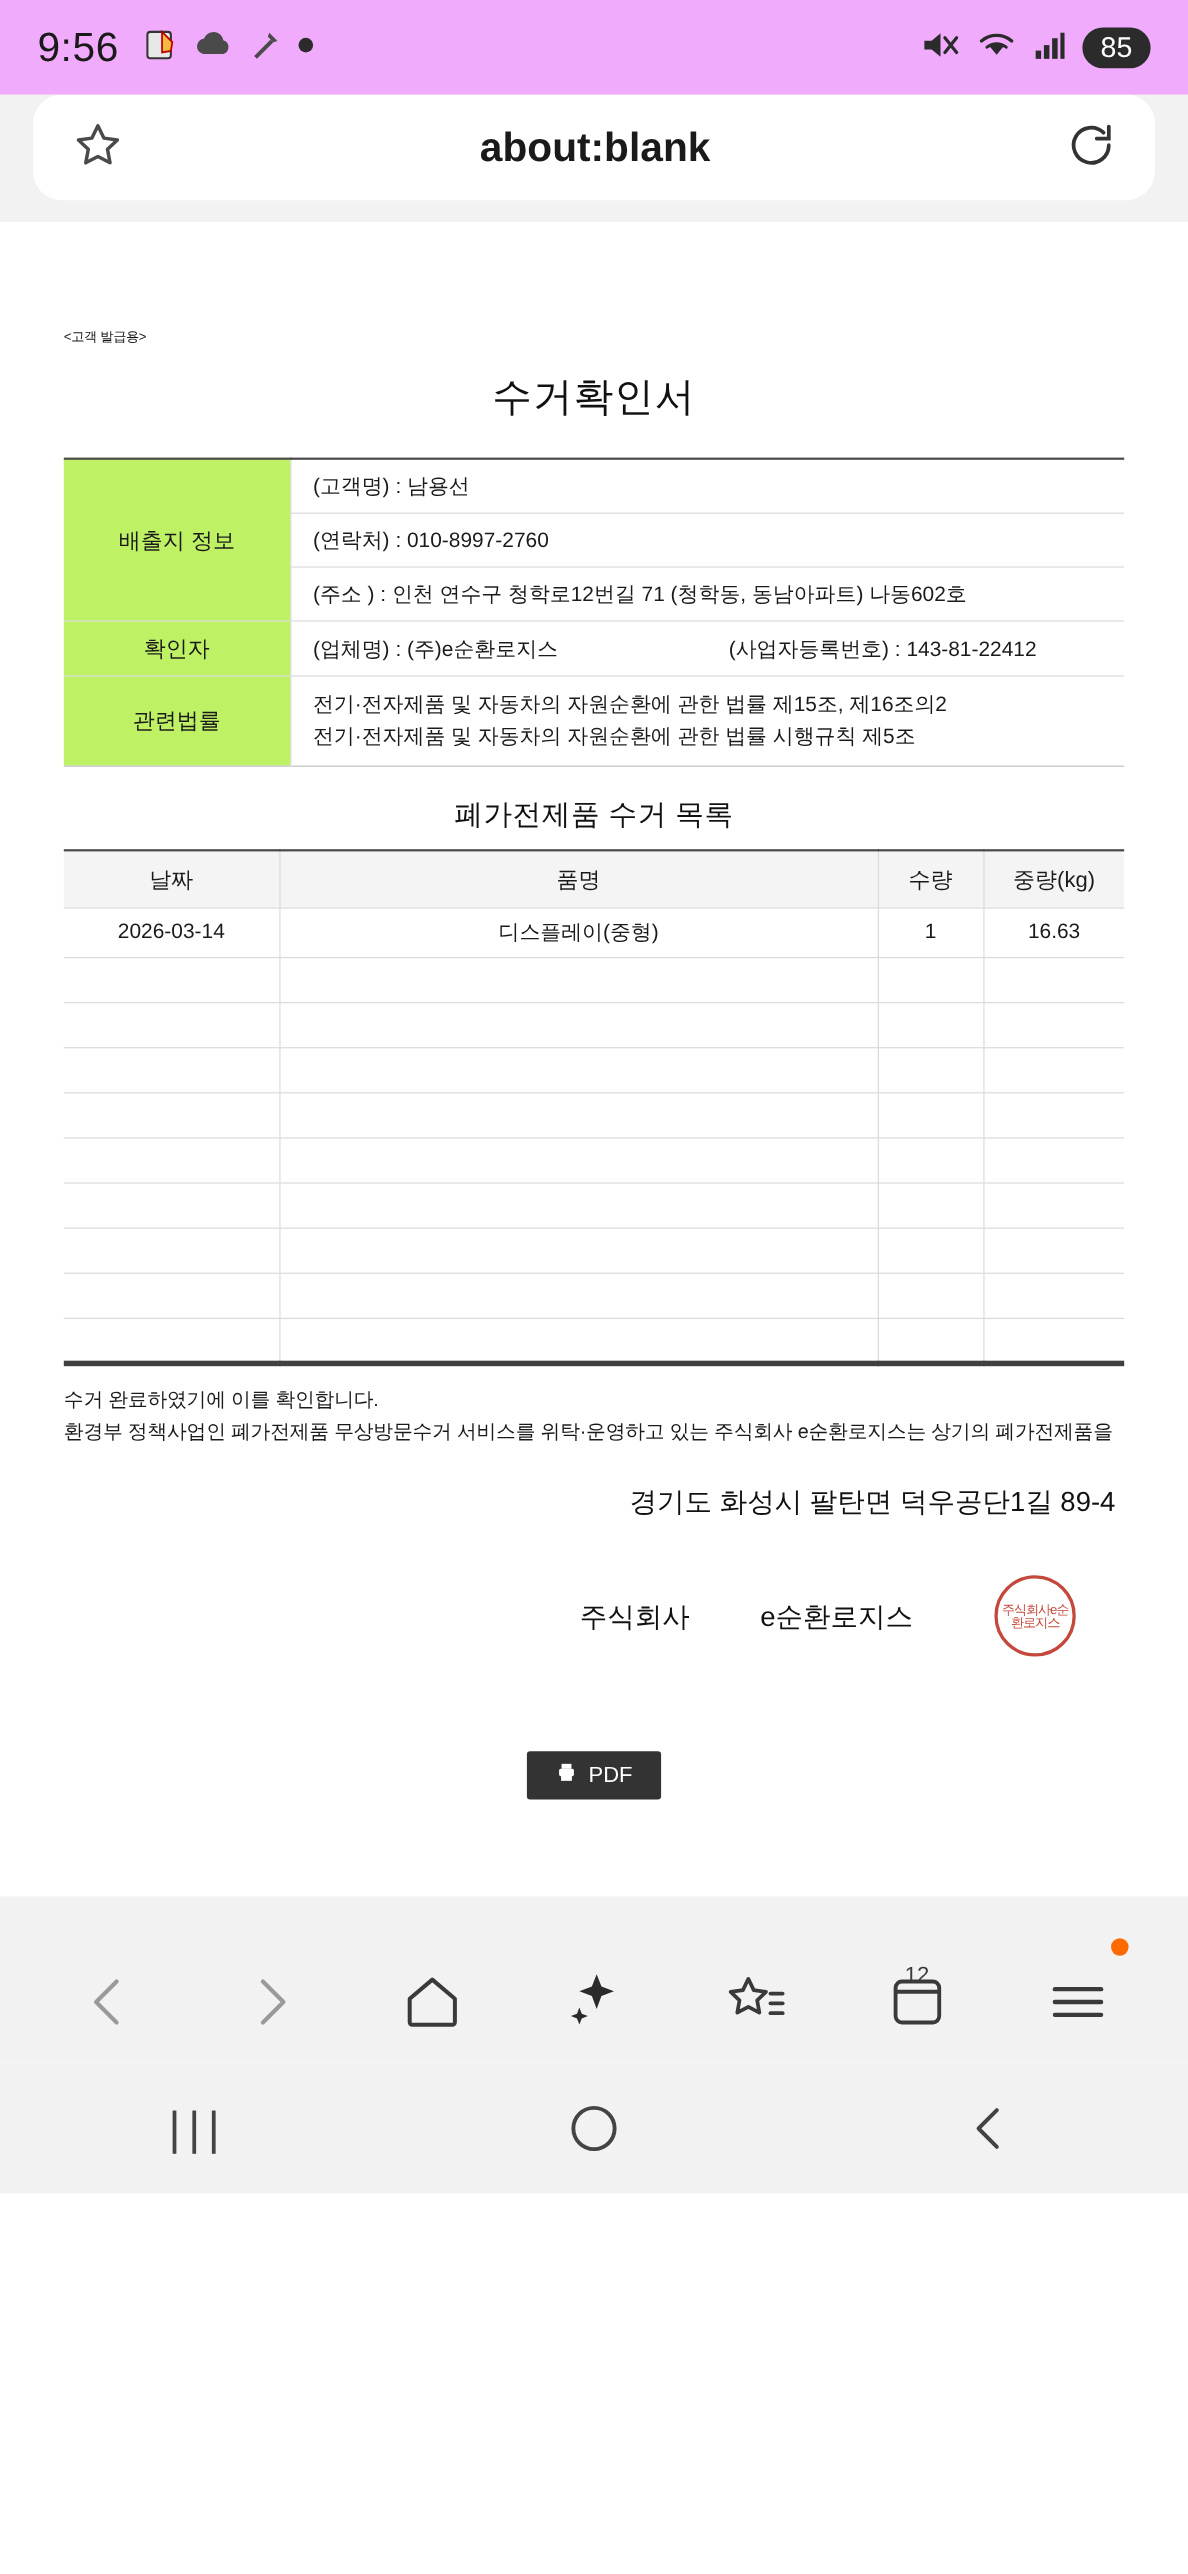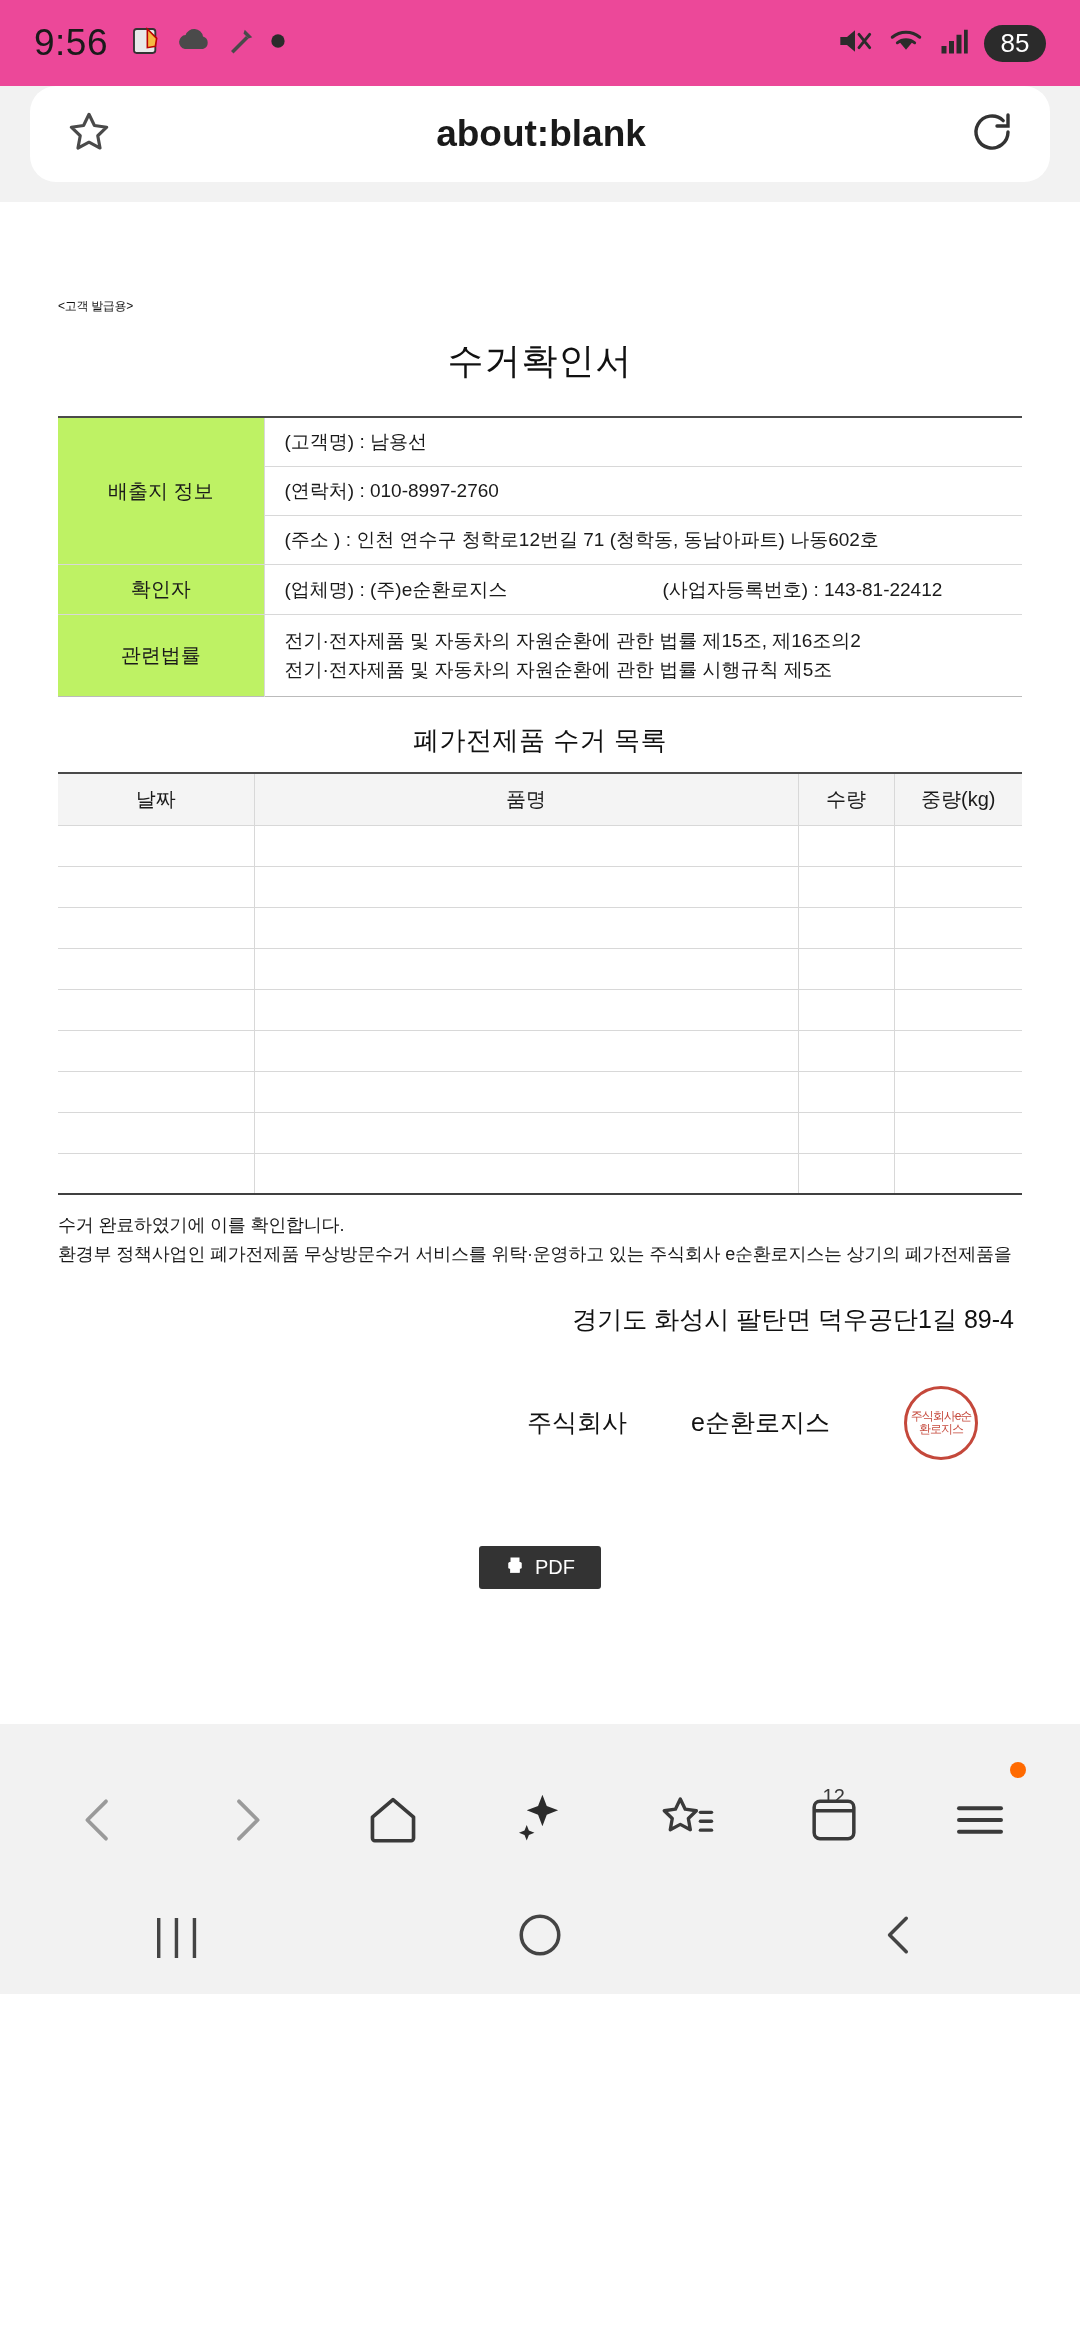--- a/index.html
+++ b/index.html
@@ -7,21 +7,21 @@
     width: 1080px;
     height: 2340px;
     background: #ffffff;
     font-family: "Liberation Sans", sans-serif;
     overflow: hidden;
   }
 
   
   .statusbar {
     height: 86px;
-    background: #ec4899;
+    background: #f0abfc;
     display: flex;
     align-items: center;
     padding: 0 34px;
     position: relative;
   }
   .status-clock {
     font-size: 37px;
     color: #1a1a1a;
     font-weight: 400;
     letter-spacing: 0.5px;
@@ -132,21 +132,21 @@
     font-size: 26px;
     color: #111;
     margin-top: 26px;
     margin-bottom: 14px;
     letter-spacing: 0.5px;
   }
 
   
   .items-table {
     border-top: 2px solid #4a4a4a;
-    border-bottom: 2px solid #404040;
+    border-bottom: 5px solid #404040;
   }
   .items-table th {
     background: #f4f4f4;
     font-size: 20px;
     font-weight: 400;
     color: #1a1a1a;
     padding: 12px 0;
     border: 1px solid #d8d8d8;
     border-top: none;
   }
@@ -367,20 +367,26 @@
 
   <div class="list-title">폐가전제품 수거 목록</div>
 
   <table class="items-table">
     <tbody>
         <tr>
       <th class="col-date">날짜</th>
       <th>품명</th>
       <th class="col-qty">수량</th>
       <th class="col-wt">중량(kg)</th>
+    </tr>
+    <tr>
+      <td>2026-03-14</td>
+      <td>디스플레이(중형)</td>
+      <td>1</td>
+      <td>16.63</td>
     </tr>
     <tr>
           <td></td>
           <td></td>
           <td></td>
           <td></td>
         </tr>
     <tr>
           <td></td>
           <td></td>

